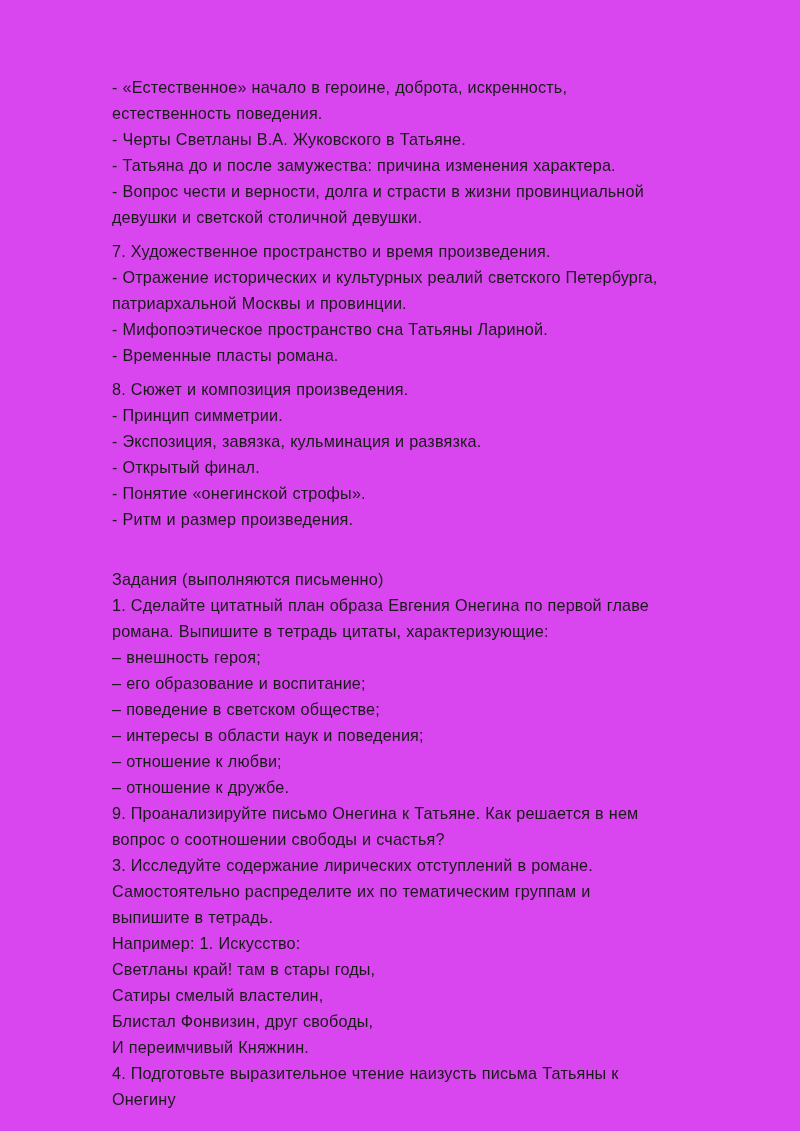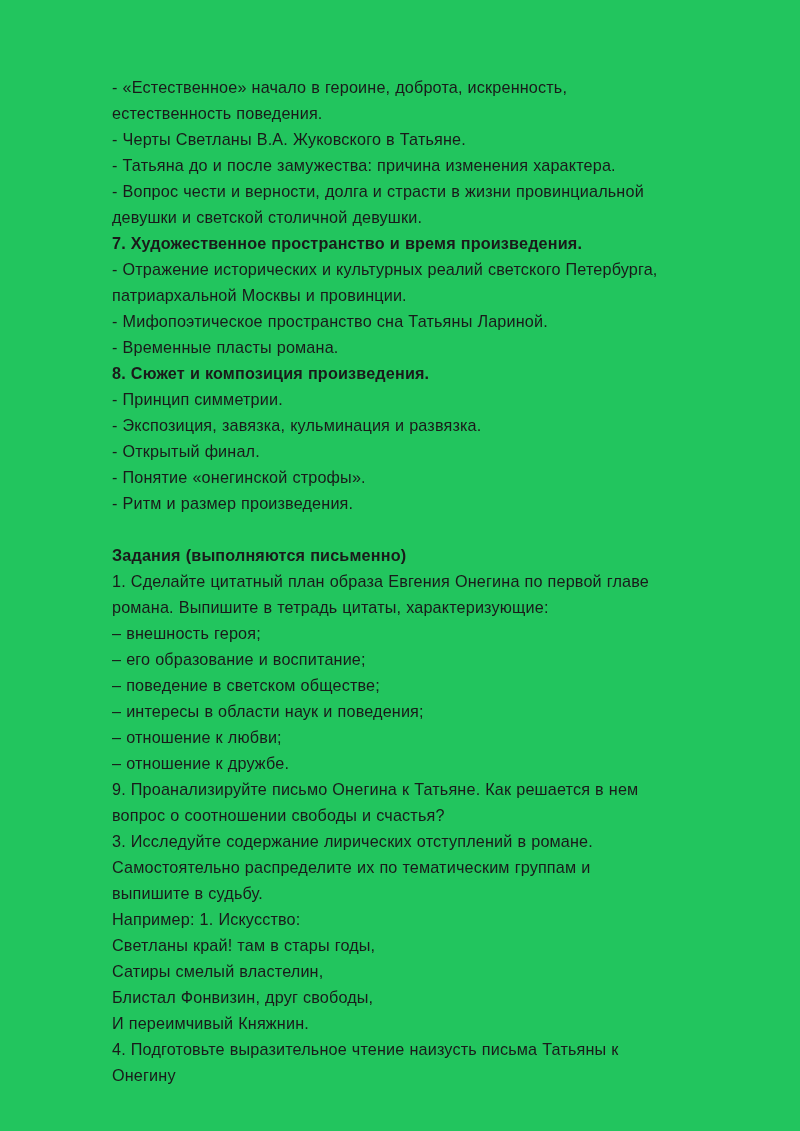--- a/index.html
+++ b/index.html
@@ -16,37 +16,38 @@
     font-family: "Liberation Sans", "DejaVu Sans", sans-serif;
     color: #1a1a1a;
     -webkit-font-smoothing: antialiased;
   }
   .page {
     position: absolute;
     left: 0;
     top: 0;
     width: 800px;
     height: 1131px;
-    background: #22c55e;
+    background: #d946ef;
   }
   .text-block {
     position: absolute;
     left: 112px;
     top: 74px;
     width: 622px;
   }
   .line {
     font-size: 16.2px;
     line-height: 26px;
     letter-spacing: 0.01em;
     white-space: pre-wrap;
     word-spacing: 0.02em;
   }
   .line.bold {
-    font-weight: bold;
+    font-weight: normal;
+    margin-top: 8px;
   }
   .spacer {
     height: 26px;
   }
   .para {
     margin: 0;
     padding: 0;
   }
 </style>
 </head>
@@ -87,21 +88,21 @@
         <div class="line">– внешность героя;</div>
         <div class="line">– его образование и воспитание;</div>
         <div class="line">– поведение в светском обществе;</div>
         <div class="line">– интересы в области наук и поведения;</div>
         <div class="line">– отношение к любви;</div>
         <div class="line">– отношение к дружбе.</div>
         <div class="line">9. Проанализируйте письмо Онегина к Татьяне. Как решается в нем</div>
         <div class="line">вопрос о соотношении свободы и счастья?</div>
         <div class="line">3. Исследуйте содержание лирических отступлений в романе.</div>
         <div class="line">Самостоятельно распределите их по тематическим группам и</div>
-        <div class="line">выпишите в судьбу.</div>
+        <div class="line">выпишите в тетрадь.</div>
         <div class="line">Например: 1. Искусство:</div>
         <div class="line">Светланы край! там в стары годы,</div>
         <div class="line">Сатиры смелый властелин,</div>
         <div class="line">Блистал Фонвизин, друг свободы,</div>
         <div class="line">И переимчивый Княжнин.</div>
         <div class="line">4. Подготовьте выразительное чтение наизусть письма Татьяны к</div>
         <div class="line">Онегину</div>
       </div>
     </div>
 </div>

